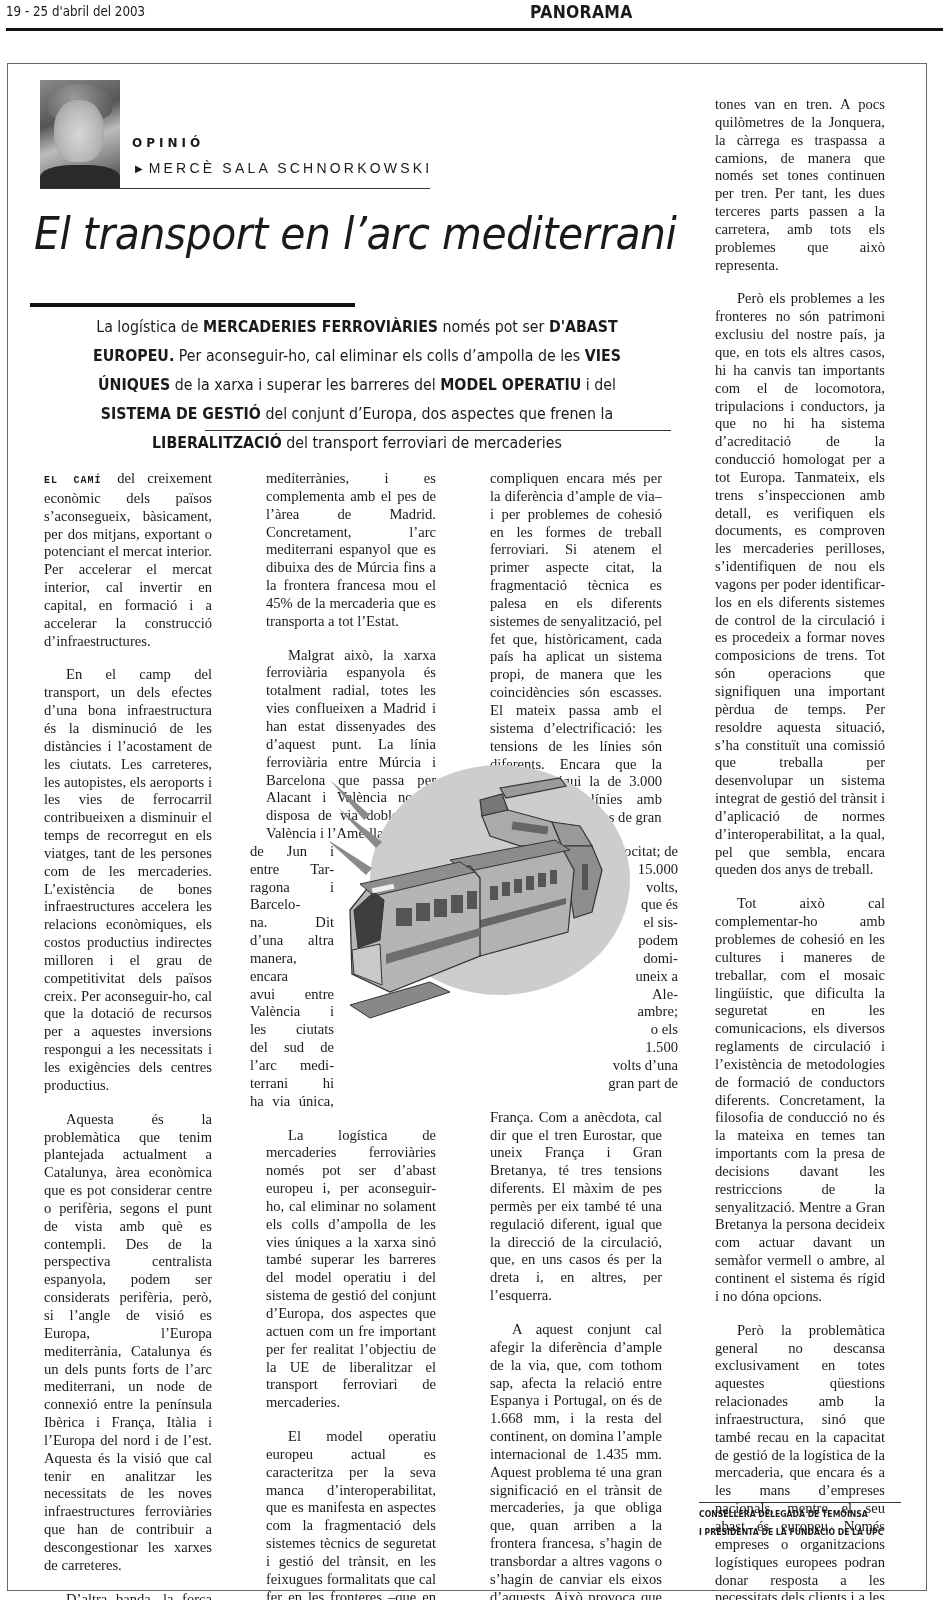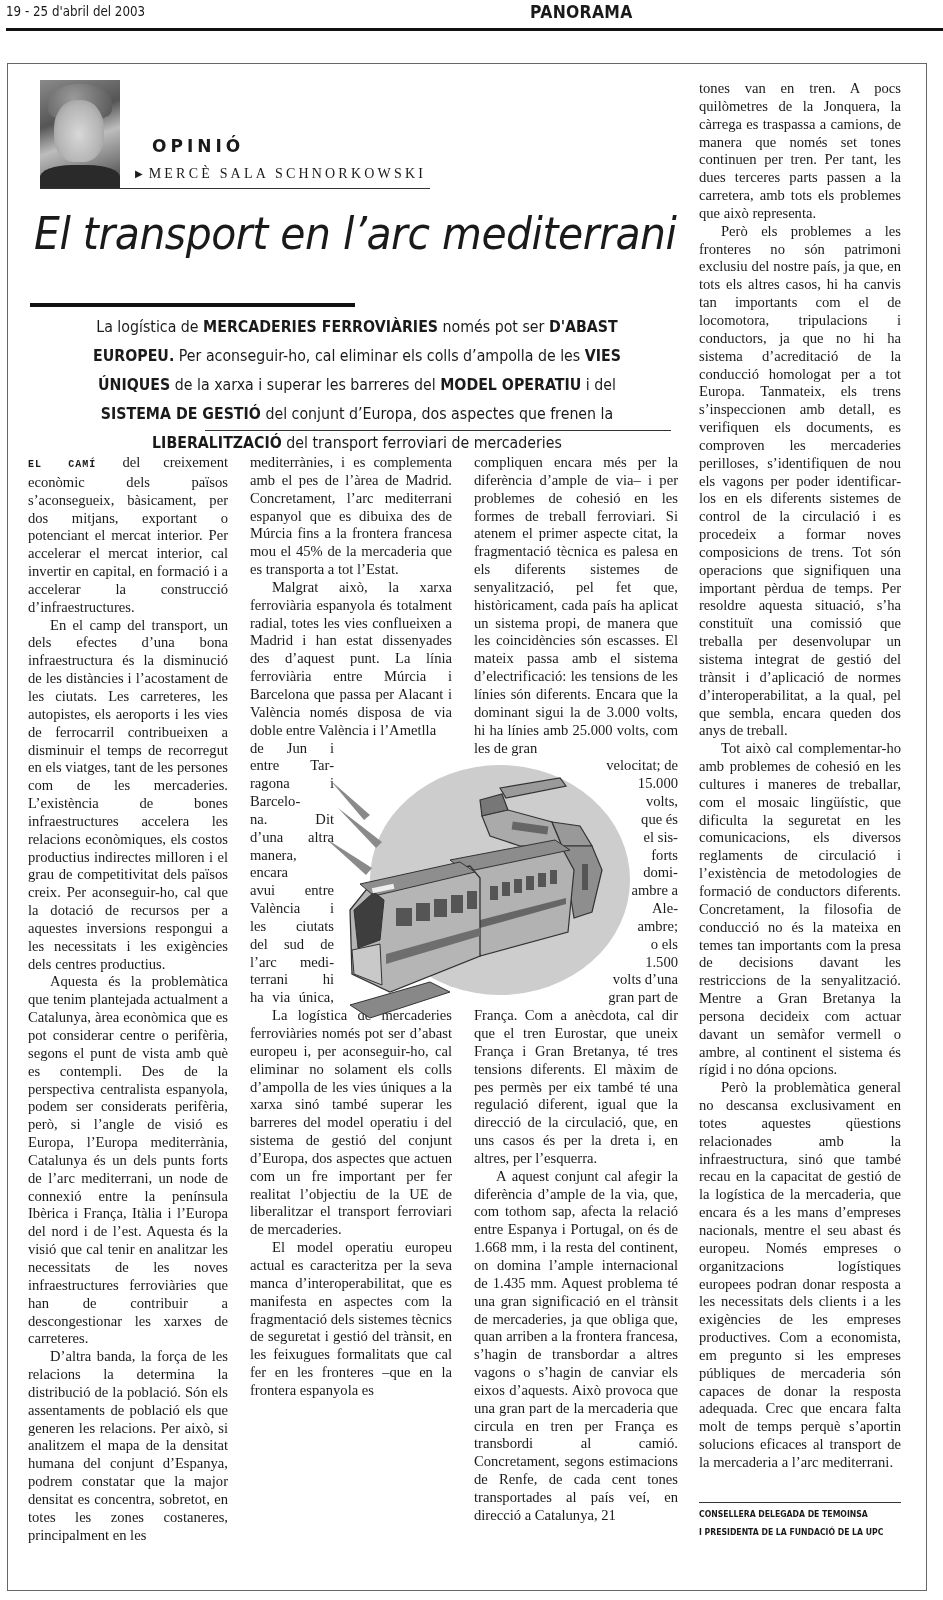--- a/index.html
+++ b/index.html
@@ -6,31 +6,31 @@
   body { width:943px; height:1600px; position:relative; overflow:hidden; font-family:"Liberation Serif", serif; color:#1a1a1a; }
   .masthead { position:absolute; left:0; top:0; width:943px; height:30px; }
   .mh-date { position:absolute; left:6px; top:3px; font-family:"DejaVu Sans", sans-serif; font-size:14px; transform:scaleX(0.85); transform-origin:left; }
   .mh-section { position:absolute; left:530px; top:2px; font-family:"DejaVu Sans", sans-serif; font-weight:bold; font-size:17px; letter-spacing:0.3px; transform:scaleX(0.92); transform-origin:left; }
   .mh-rule { position:absolute; left:6px; top:28px; width:937px; height:3px; background:#111; }
   .frame { position:absolute; left:7px; top:63px; width:920px; height:1528px; border:1.5px solid #666; box-sizing:border-box; }
   .photo { position:absolute; left:40px; top:80px; width:80px; height:109px; background:linear-gradient(160deg,#8a8a8a 0%,#555 35%,#bdbdbd 55%,#777 80%,#333 100%); overflow:hidden; }
   .photo .face { position:absolute; left:14px; top:20px; width:50px; height:62px; border-radius:45% 45% 40% 40%; background:radial-gradient(ellipse at 50% 55%,#d8d8d8 0%,#b5b5b5 60%,#888 100%); }
   .photo .hair { position:absolute; left:8px; top:4px; width:64px; height:36px; border-radius:50% 50% 30% 30%; background:radial-gradient(circle at 40% 40%,#9a9a9a,#555); }
   .photo .body { position:absolute; left:0; top:85px; width:80px; height:30px; background:#2a2a2a; border-radius:40% 40% 0 0; }
-  .kicker { position:absolute; left:152px; top:136px; font-family:"DejaVu Sans", sans-serif; font-weight:bold; font-size:17px; letter-spacing:4px; }
-  .byline { position:absolute; left:135px; top:166px; font-family:Liberation Serif, serif; font-size:14px; letter-spacing:3.2px; }
+  .kicker { position:absolute; left:132px; top:136px; font-family:"DejaVu Sans", sans-serif; font-weight:bold; font-size:12px; letter-spacing:4px; }
+  .byline { position:absolute; left:135px; top:160px; font-family:Liberation Sans, sans-serif; font-size:14px; letter-spacing:3.2px; }
   .byline .arrow { font-size:10px; margin-right:6px; letter-spacing:0; vertical-align:1px; }
   .byline-rule { position:absolute; left:40px; top:188px; width:390px; height:1px; background:#333; }
   .headline { position:absolute; left:34px; top:208px; font-family:"DejaVu Sans", sans-serif; font-style:italic; font-size:44px; letter-spacing:-0.5px; transform:scaleX(0.93); transform-origin:left; white-space:nowrap; }
   .head-rule { position:absolute; left:30px; top:303px; width:325px; height:4px; background:#111; }
   .deck { position:absolute; left:32px; top:312px; width:650px; text-align:center; font-family:"DejaVu Sans", sans-serif; font-size:16.5px; line-height:29px; transform:scaleX(0.86); transform-origin:center top; }
   .deck b { font-weight:bold; }
   .deck-rule { position:absolute; left:205px; top:430px; width:466px; height:1px; background:#333; }
   .col { position:absolute; font-size:14.6px; line-height:17.85px; text-align:justify; }
-  .col p { margin:0; }
+  .col p { margin:16px; }
   .col p.ind { text-indent:22px; }
   .c1 { left:28px; top:454px; width:200px; }
   .c2 { left:250px; top:454px; width:202px; }
   .c3 { left:474px; top:454px; width:204px; }
   .c4 { left:699px; top:80px; width:202px; }
   .dropcap { font-family:Liberation Mono, monospace; font-weight:bold; font-size:10px; letter-spacing:1px; }
   .line { display:block; text-align:justify; text-align-last:justify; white-space:nowrap; }
   .line.r { text-align:center; text-align-last:right; }
   .art { position:absolute; left:330px; top:760px; width:330px; height:260px; }
   .sig-rule { position:absolute; left:699px; top:1502px; width:202px; height:1px; background:#333; }
@@ -95,23 +95,23 @@
 
 <div class="col c3" id="col3">
     <p>compliquen encara més per la diferència d’ample de via– i per problemes de cohesió en les formes de treball ferroviari. Si atenem el primer aspecte citat, la fragmentació tècnica es palesa en els diferents sistemes de senyalització, pel fet que, històricament, cada país ha aplicat un sistema propi, de manera que les coincidències són escasses. El mateix passa amb el sistema d’electrificació: les tensions de les línies són diferents. Encara que la dominant sigui la de 3.000 volts, hi ha línies amb 25.000 volts, com les de gran</p>
     <div style="margin-left: 118px;">
       <div style="width: 86px;">
         <span class="line r">velocitat;   de</span>
         <span class="line r">15.000</span>
         <span class="line r">volts,</span>
         <span class="line r">que és</span>
         <span class="line r">el sis-</span>
-        <span class="line r">forts</span>
+        <span class="line r">podem</span>
         <span class="line r">domi-</span>
-        <span class="line r">ambre a</span>
+        <span class="line r">uneix a</span>
         <span class="line r">Ale-</span>
         <span class="line r">ambre;</span>
         <span class="line r">o    els</span>
         <span class="line r">1.500</span>
         <span class="line r">volts d’una</span>
         <span class="line r">gran   part   de</span>
       </div>
     </div>
     <p class="">França. Com a anècdota, cal dir que el tren Eurostar, que uneix França i Gran Bretanya, té tres tensions diferents. El màxim de pes permès per eix també té una regulació diferent, igual que la direcció de la circulació, que, en uns casos és per la dreta i, en altres, per l’esquerra.</p>
     <p class="ind">A aquest conjunt cal afegir la diferència d’ample de la via, que, com tothom sap, afecta la relació entre Espanya i Portugal, on és de 1.668 mm, i la resta del continent, on domina l’ample internacional de 1.435 mm. Aquest problema té una gran significació en el trànsit de mercaderies, ja que obliga que, quan arriben a la frontera francesa, s’hagin de transbordar a altres vagons o s’hagin de canviar els eixos d’aquests. Això provoca que una gran part de la mercaderia que circula en tren per França es transbordi al camió. Concretament, segons estimacions de Renfe, de cada cent tones transportades al país veí, en direcció a Catalunya, 21</p>

